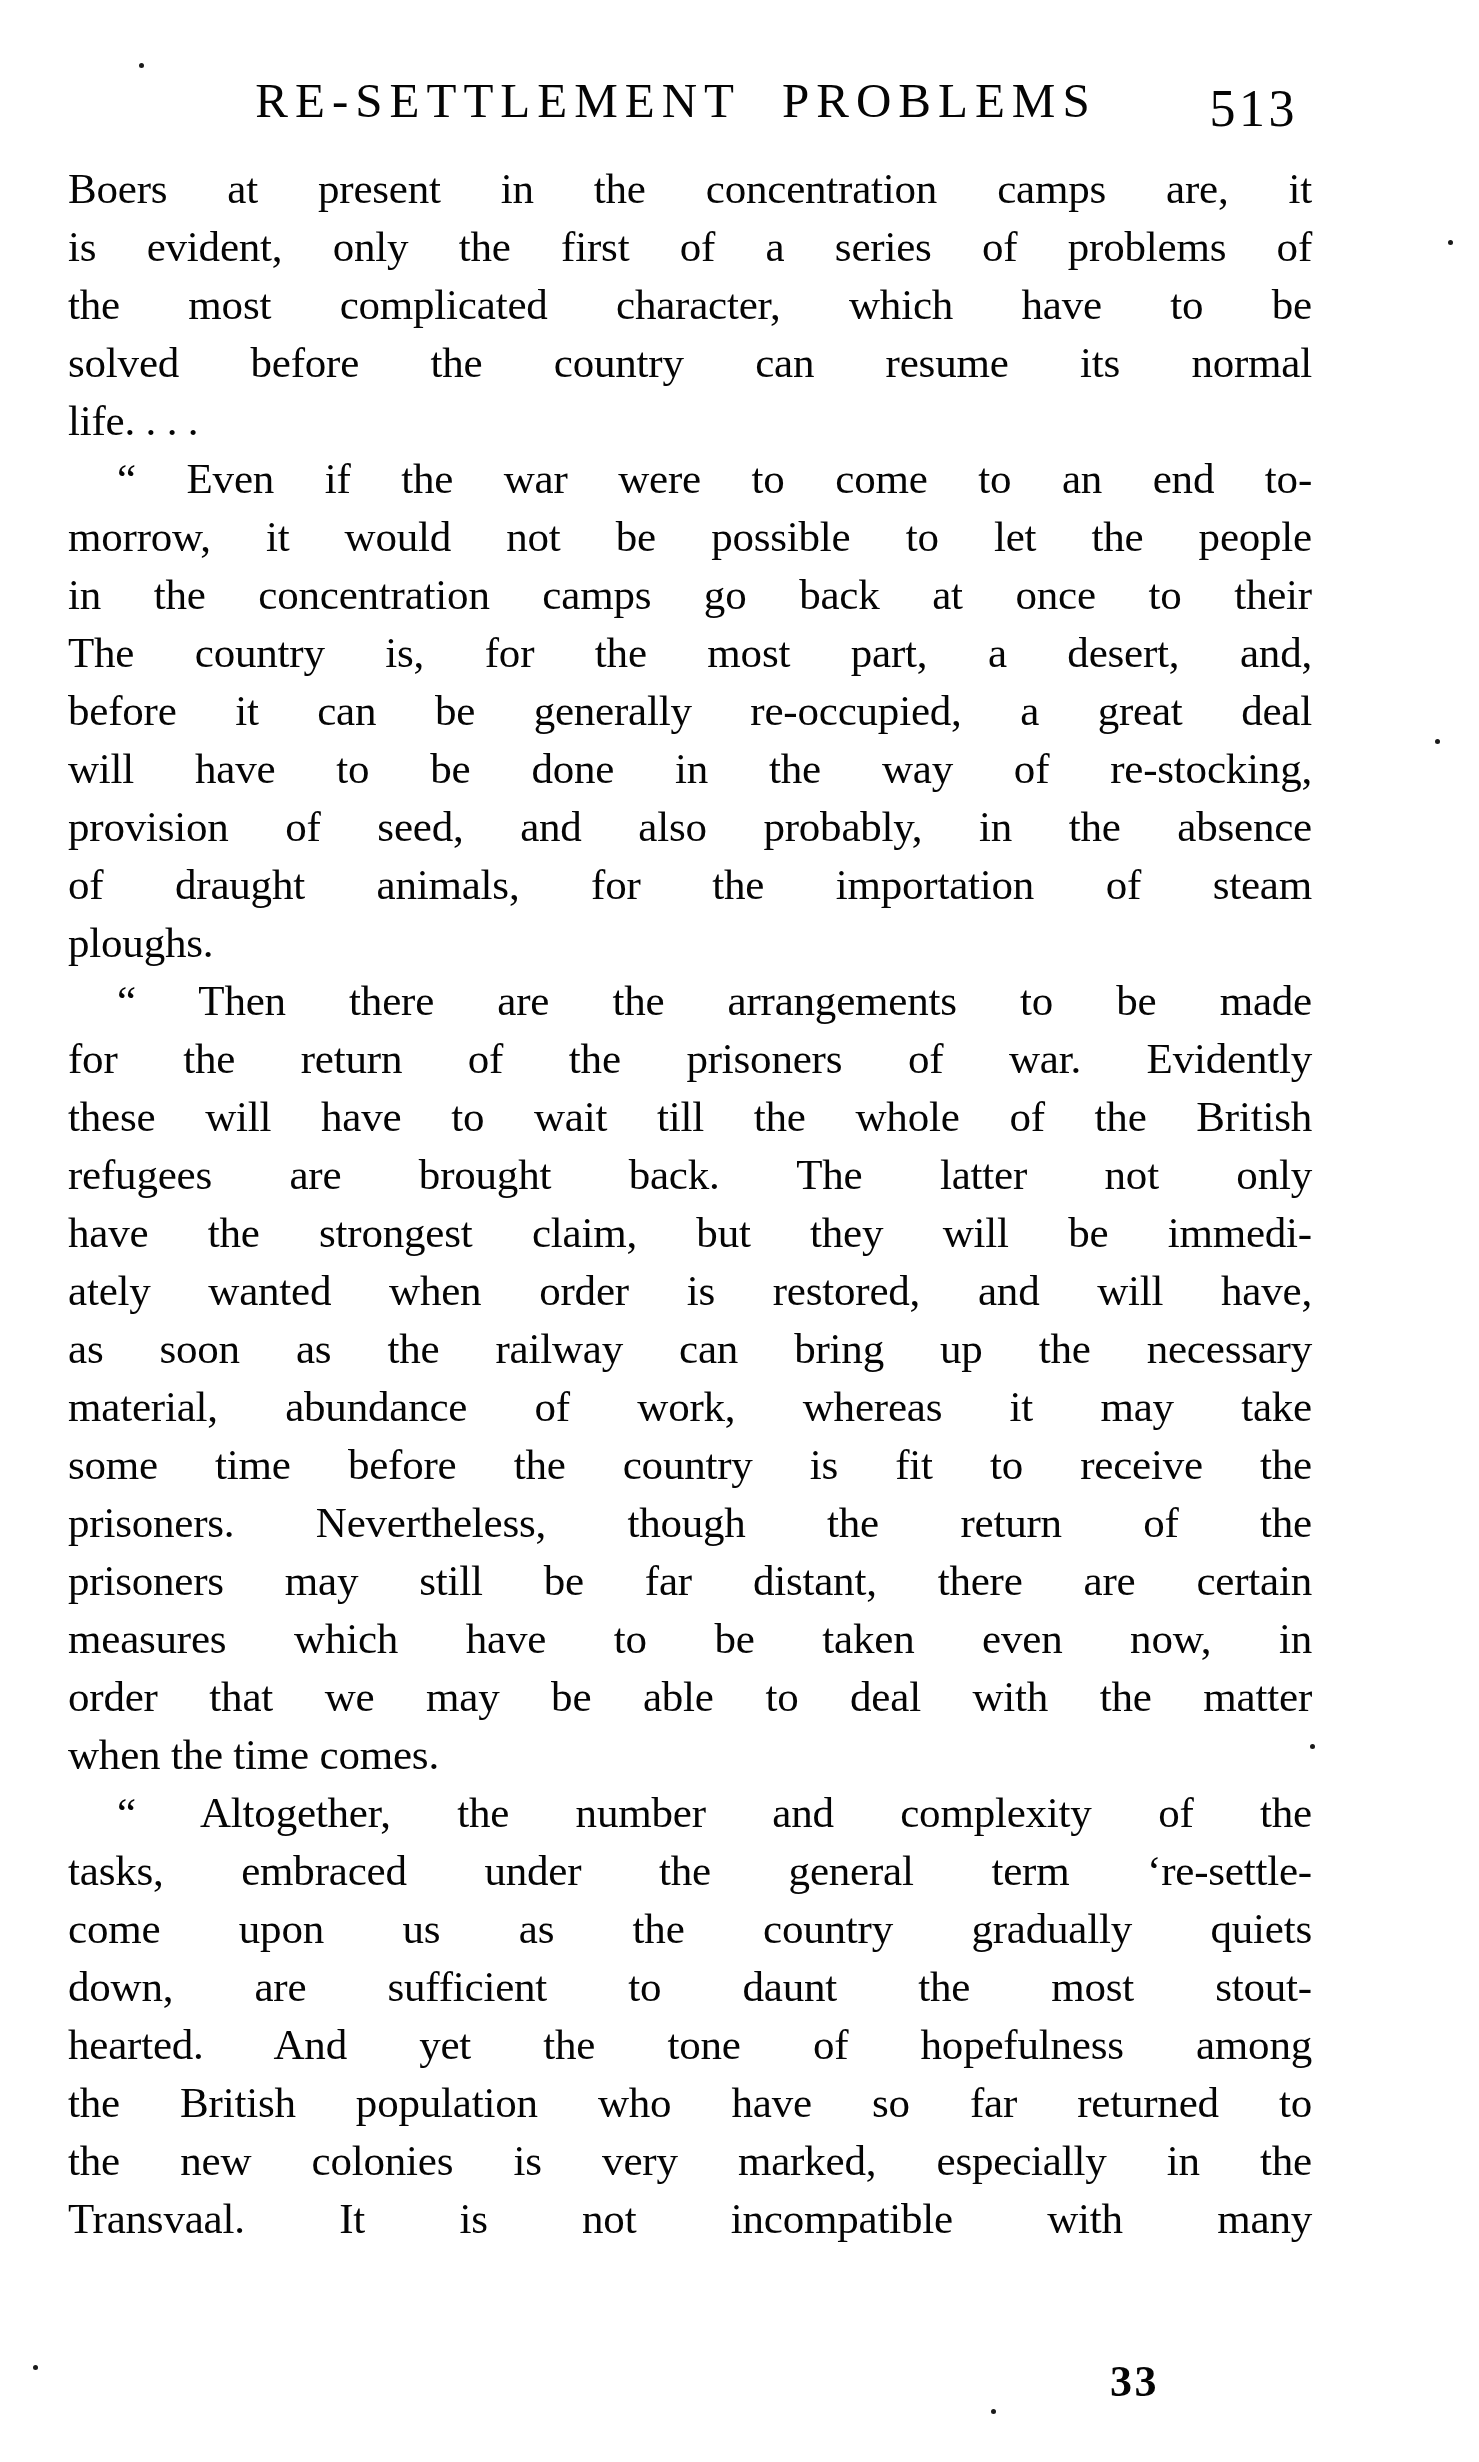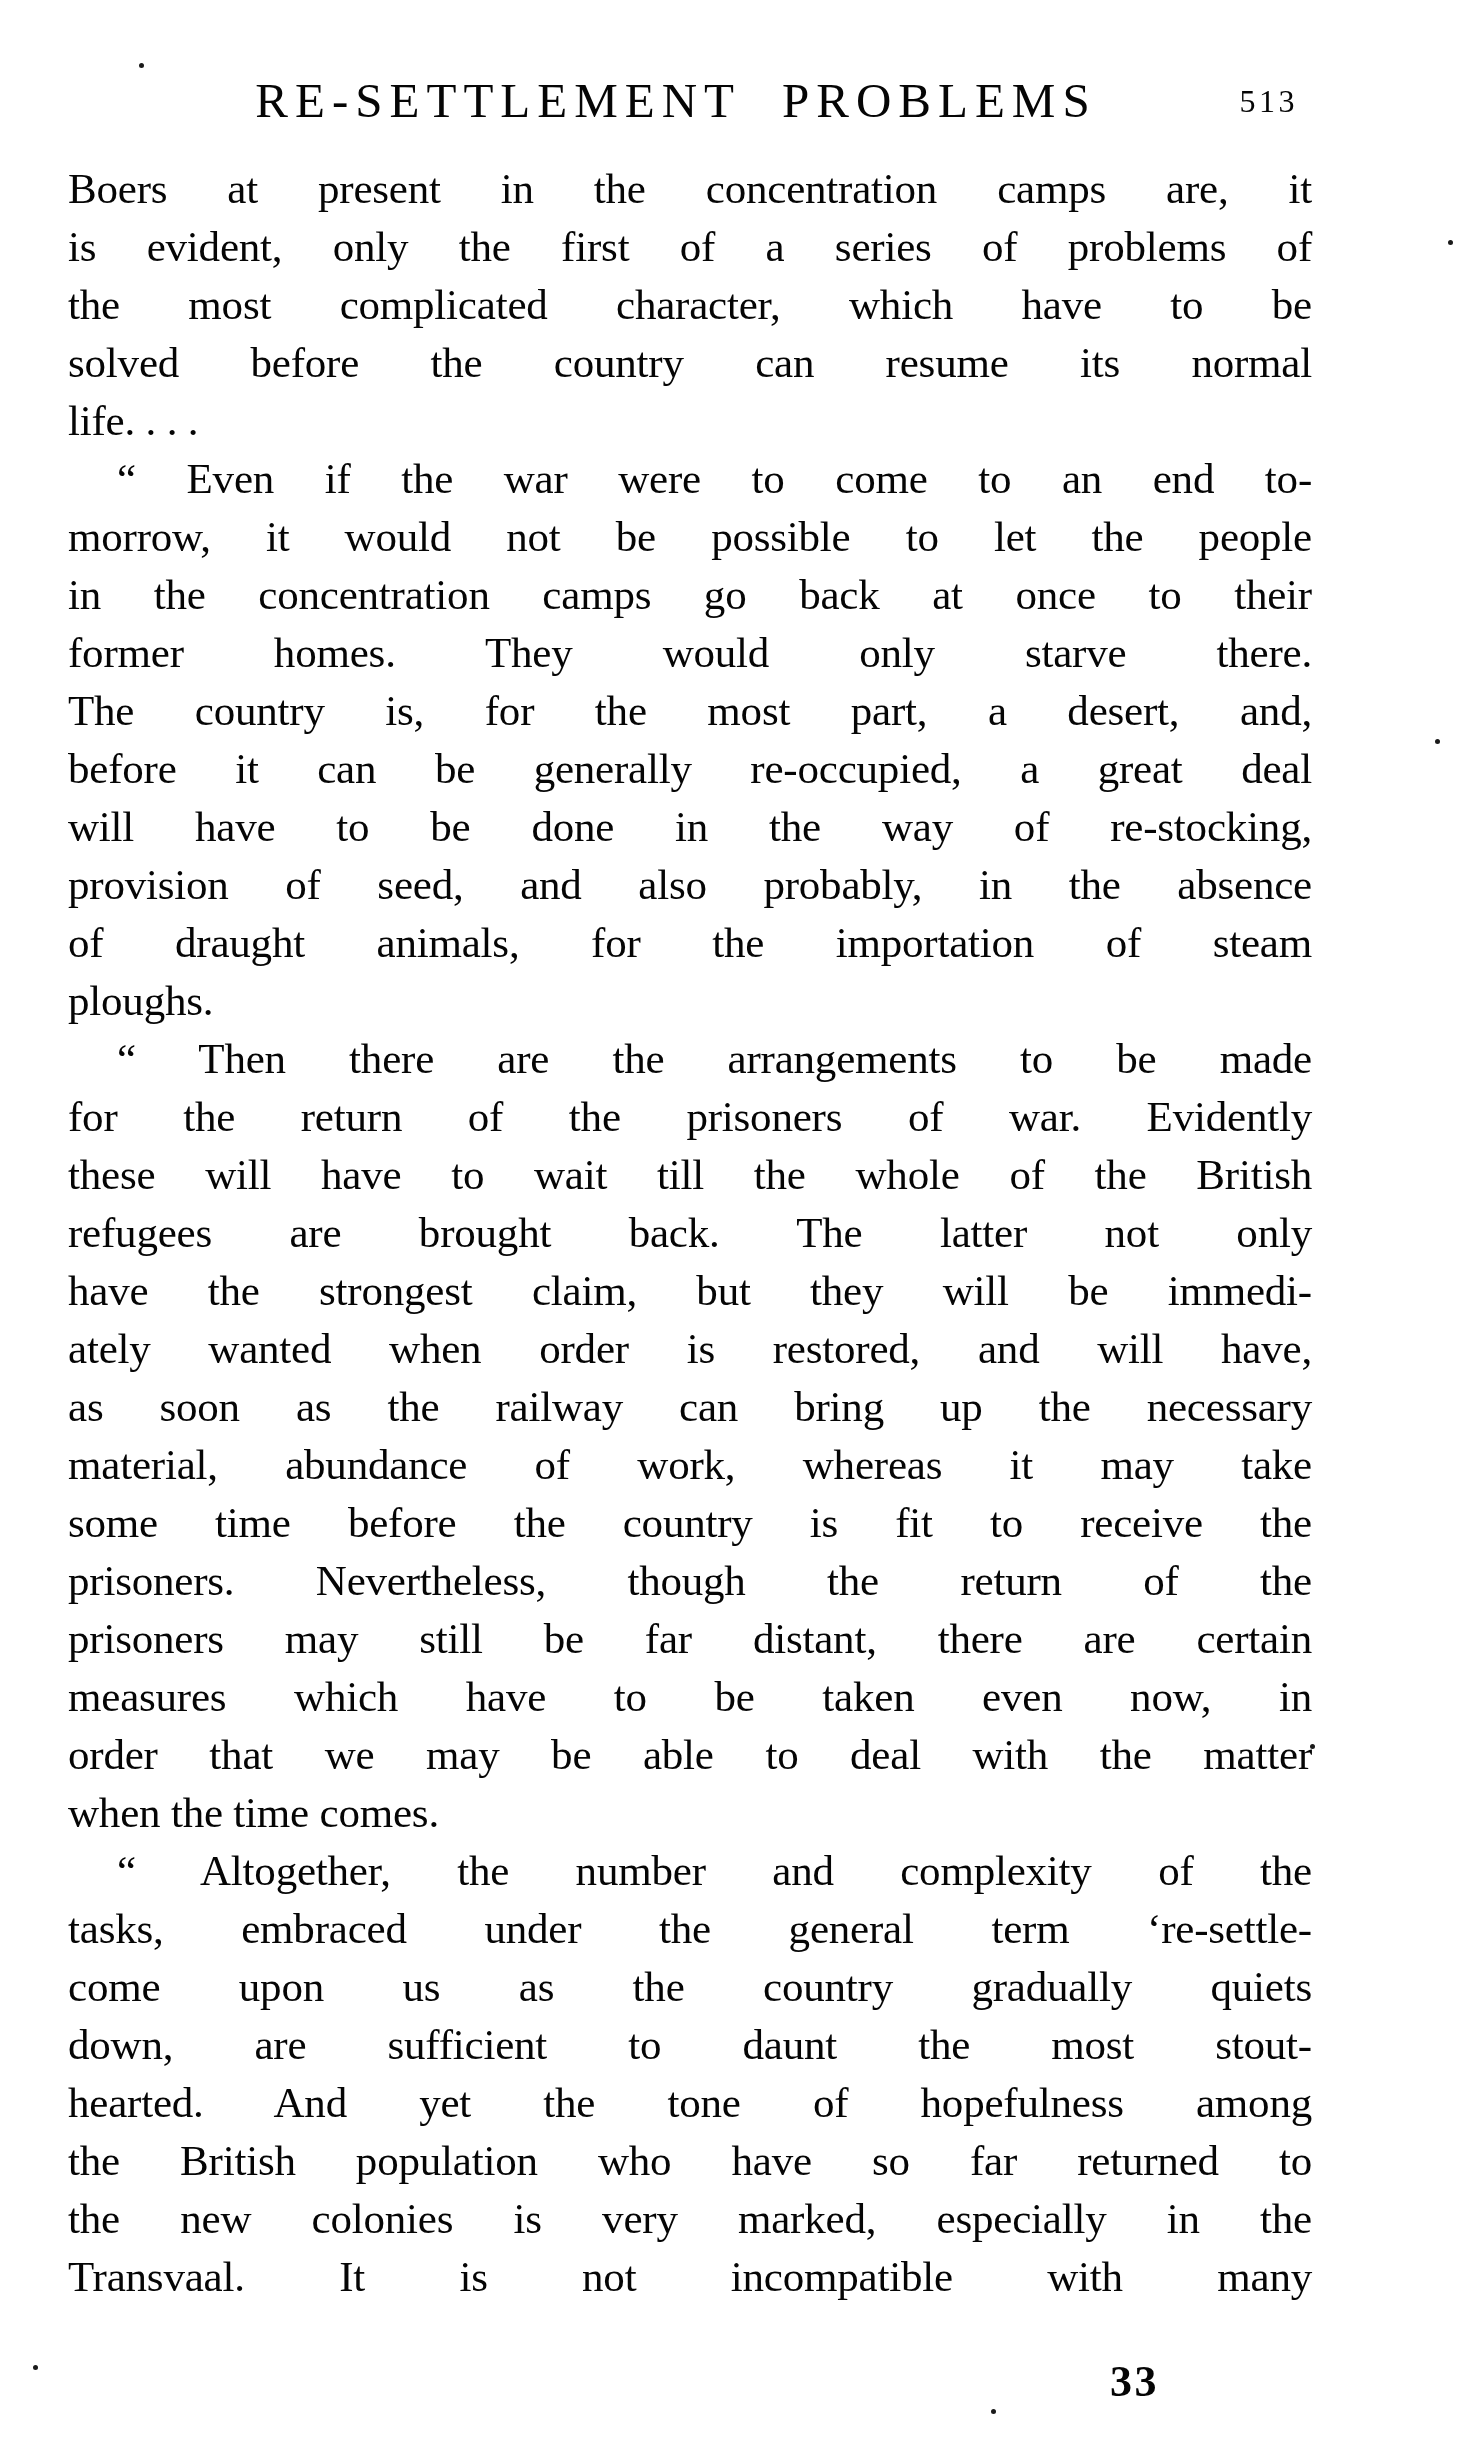--- a/index.html
+++ b/index.html
@@ -29,22 +29,22 @@
     text-align: center;
     font-size: 49px;
     line-height: 56px;
     letter-spacing: 7px;
     word-spacing: 22.6px;
     white-space: nowrap;
   }
   .head-page-number {
     position: absolute;
     right: 0;
-    top: 0;
-    font-size: 32px;
+    top: 8px;
+    font-size: 52px;
     line-height: 56px;
     letter-spacing: 3.5px;
     margin-left: 30px;
   }
   
   .text-block {
     position: absolute;
     left: 68px;
     top: 160px;
     width: 1244px;
@@ -93,21 +93,20 @@
 
   <main class="text-block">
       <div class="line">Boers at present in the concentration camps are, it</div>
       <div class="line">is evident, only the first of a series of problems of</div>
       <div class="line">the most complicated character, which have to be</div>
       <div class="line">solved before the country can resume its normal</div>
       <div class="line end">life. . . .</div>
       <div class="line indent">“ Even if the war were to come to an end to-</div>
       <div class="line">morrow, it would not be possible to let the people</div>
       <div class="line">in the concentration camps go back at once to their</div>
-      <div class="line">former homes. They would only starve there.</div>
       <div class="line">The country is, for the most part, a desert, and,</div>
       <div class="line">before it can be generally re-occupied, a great deal</div>
       <div class="line">will have to be done in the way of re-stocking,</div>
       <div class="line">provision of seed, and also probably, in the absence</div>
       <div class="line">of draught animals, for the importation of steam</div>
       <div class="line end">ploughs.</div>
       <div class="line indent">“ Then there are the arrangements to be made</div>
       <div class="line">for the return of the prisoners of war. Evidently</div>
       <div class="line">these will have to wait till the whole of the British</div>
       <div class="line">refugees are brought back. The latter not only</div>

